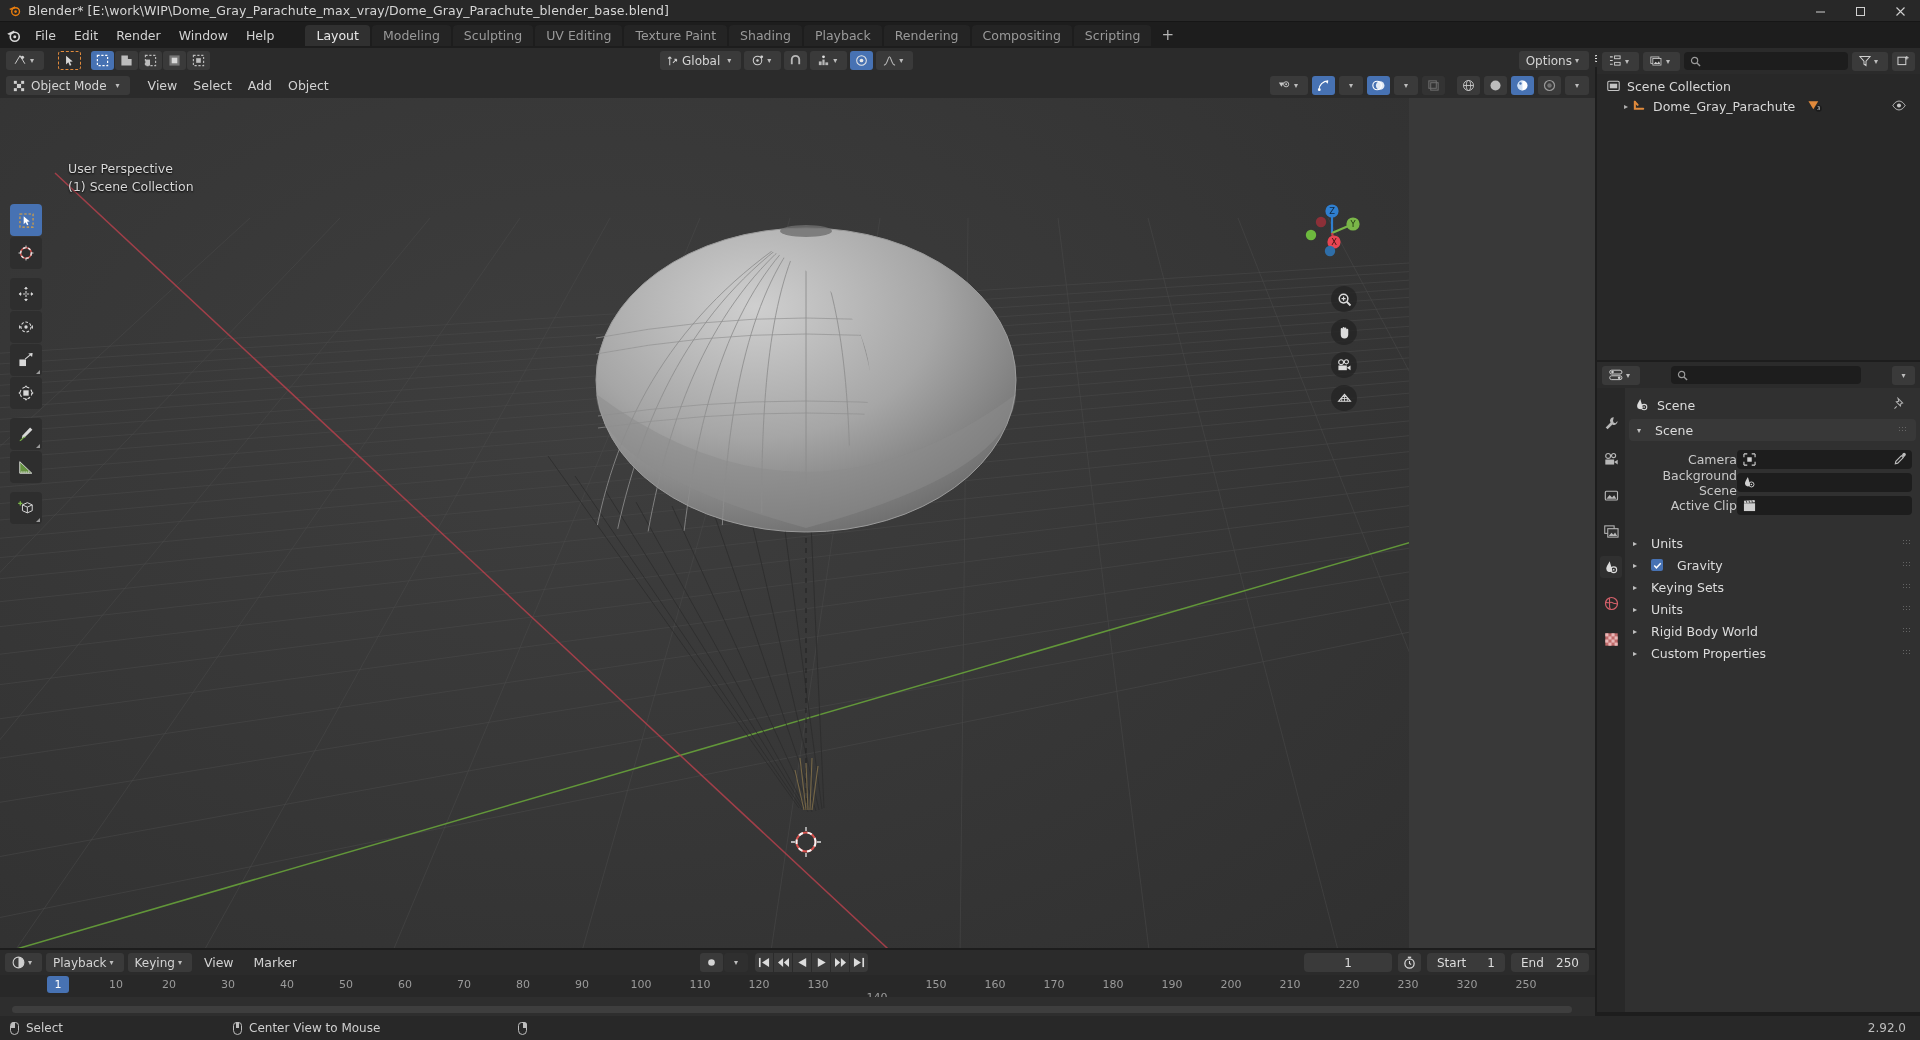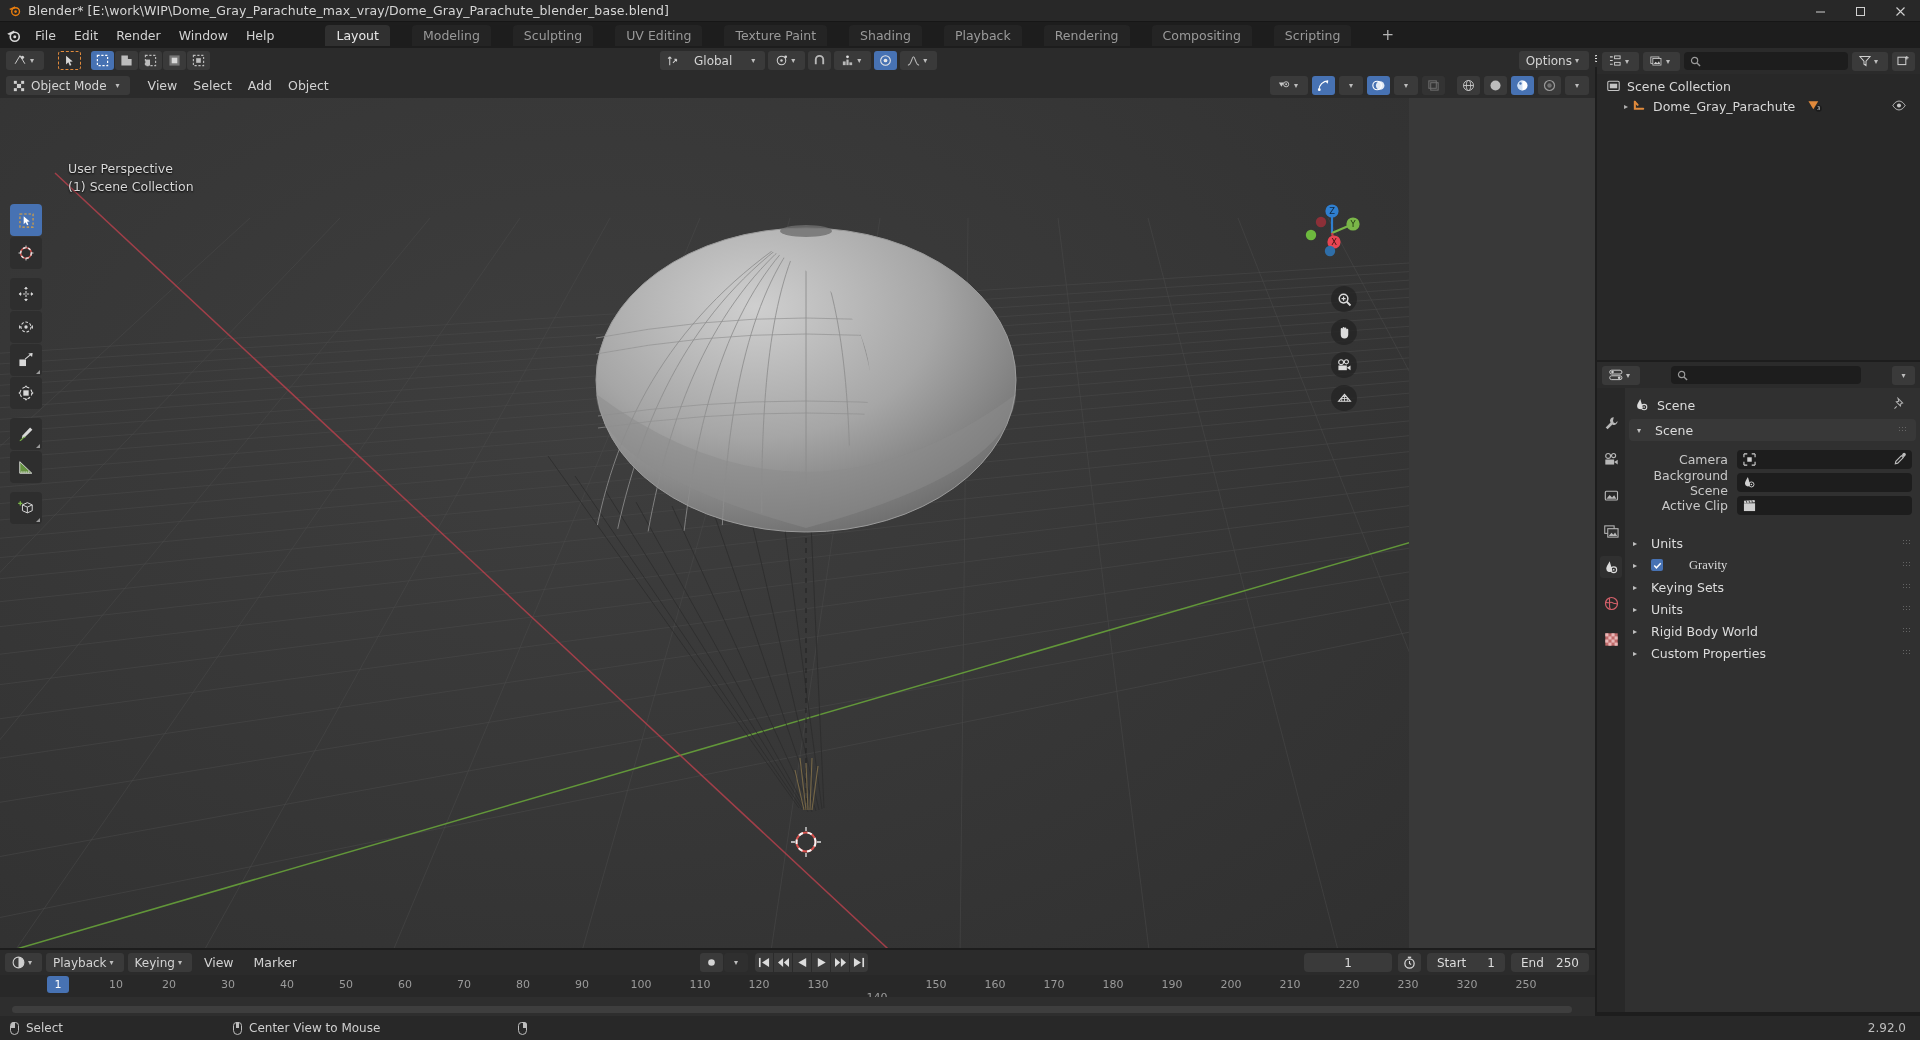--- a/index.html
+++ b/index.html
@@ -32,21 +32,21 @@
   }
   .blender-logo { width: 26px; display:flex; align-items:center; justify-content:center; }
   .menu-item {
     padding: 2px 9px; font-size: 12.5px; color: #d2d2d2; border-radius: 3px;
     height: 19px; display:flex; align-items:center;
   }
   .ws-tabs { display:flex; align-items:center; margin-left: 22px; height:26px; }
   .ws-tab {
     padding: 0 11px; height: 21px; display:flex; align-items:center;
     font-size: 12.5px; color: #9a9a9a; background: #242424;
-    margin-right: 2px; border-radius: 4px 4px 0 0; margin-left: 20px;
+    margin-right: 2px; border-radius: 4px 4px 0 0;
   }
   .ws-tab.active { background: #303030; color: #e8e8e8; }
   .ws-tab.plus { color:#b5b5b5; background:transparent; padding: 0 8px; font-size: 15px; }
 
   .topbar-right { position:absolute; right: 6px; top:22px; height: 26px; display:flex; align-items:center; gap:6px;}
   .id-block { display:flex; align-items:center; height:19px; background:#2b2b2b; border-radius:4px; overflow:hidden;}
   .id-icon { width:26px; height:19px; display:flex; align-items:center; justify-content:center; background:#393939; }
   .id-chev { font-size:8px; color:#c7c7c7; margin-left:-4px; padding-right:4px; background:#393939; height:19px; display:flex;align-items:center;}
   .id-name { padding: 0 10px 0 8px; min-width: 118px; font-size:12.5px; color:#e0e0e0; background:#2b2b2b; height:19px; display:flex;align-items:center;}
   .id-btn { width:22px; height:19px; display:flex;align-items:center;justify-content:center;background:#3a3a3a; }
@@ -106,21 +106,21 @@
   .ptab.active { background:#303030; }
   .props-body { position:absolute; left:28px; top:26px; right:0; bottom:0; background:#303030; padding-top:6px;}
   .prop-title { display:flex; align-items:center; gap:8px; padding:3px 10px 6px 10px; font-size:12.5px; color:#dcdcdc;}
   .panel-head { display:flex; align-items:center; gap:6px; height:22px; padding-left:8px; font-size:12.5px; color:#dcdcdc; position:relative;}
   .panel-head.open { background:#383838; border-radius:4px; margin:0 4px; }
   .panel-head .tri { font-size:8px; color:#c2c2c2; width:12px;}
   .grip { position:absolute; right:9px; top:7px; width:9px; height:7px;
           background-image: radial-gradient(#6d6d6d 35%, transparent 36%);
           background-size: 3px 3px; opacity:.85;}
   .prow { display:flex; align-items:center; height:21px; margin:2px 8px 2px 0; }
-  .plabel { width:112px; text-align:right; padding-right:9px; font-size:12.5px; color:#c8c8c8;}
+  .plabel { width:112px; text-align:right; font-size:12.5px; color:#c8c8c8;}
   .pfield { flex:1; height:19px; background:#1d1d1d; border-radius:4px; display:flex; align-items:center; gap:6px; padding:0 6px; position:relative;}
   .pfield .eyedrop { position:absolute; right:5px; top:2px; }
   .sublist { margin-top:6px; }
   .chkbox { width:12px; height:12px; border-radius:2px; background:#4772b3; display:flex; align-items:center; justify-content:center;}
 
   
   .timeline { position:absolute; left:0; top:950px; width:1595px; height:66px; background:#282828; }
   .tl-header { height:25px; background:#2b2b2b; display:flex; align-items:center; padding:0 5px; gap:4px;}
   .tl-right { position:absolute; right:6px; top:3px; display:flex; align-items:center; gap:6px;}
   .num-field { height:19px; background:#3a3a3a; border-radius:4px; display:flex; align-items:center; justify-content:center;
@@ -301,21 +301,21 @@
         </div>
         <div class="hbtn icon-only">
           <svg width="13" height="13" viewBox="0 0 14 14">
               <rect x="1.5" y="1.5" width="11" height="11" fill="none" stroke="#bdbdbd" stroke-width="1.2" stroke-dasharray="2.4 1.8"></rect>
               <rect x="4.5" y="4.5" width="5" height="5" fill="#bdbdbd"></rect>
             </svg>
         </div>
       </div>
 
       <div style="position:absolute;left:660px;display:flex;align-items:center;gap:3px;">
-        <div class="hbtn" style="gap:16px;">
+        <div class="hbtn" style="gap:4px;">
           <svg width="11" height="12" viewBox="0 0 12 13">
               <path d="M3 11 L3 2 M3 2 L1.2 4 M3 2 L4.8 4" stroke="#d0d0d0" stroke-width="1.1" fill="none"></path>
               <path d="M6.5 8.5 L10.5 4.5 M10.5 4.5 L8 4.6 M10.5 4.5 L10.4 7" stroke="#d0d0d0" stroke-width="1.1" fill="none"></path>
             </svg>
           <span>Global</span>
           <span class="chev">▾</span>
         </div>
         <div class="hbtn">
           <svg width="13" height="13" viewBox="0 0 14 14">
               <circle cx="7" cy="7" r="4.6" fill="none" stroke="#d0d0d0" stroke-width="1.1"></circle>
@@ -920,21 +920,21 @@
           <span>Units</span>
           <span class="grip"></span>
         </div>
         <div class="panel-head">
           <span class="tri">▸</span>
           <span class="chkbox">
             <svg width="9" height="9" viewBox="0 0 10 10">
                 <path d="M1.4 5 L3.8 7.6 L8.6 2.4" fill="none" stroke="#fff" stroke-width="1.6"></path>
               </svg>
           </span>
-          <span style="margin-left:20px;font-family:Liberation Serif, serif;">Gravity</span>
+          <span style="margin-left:8px;">Gravity</span>
           <span class="grip"></span>
         </div>
         <div class="panel-head">
           <span class="tri">▸</span>
           <span>Keying Sets</span>
           <span class="grip"></span>
         </div>
         <div class="panel-head">
           <span class="tri">▸</span>
           <span>Units</span>

